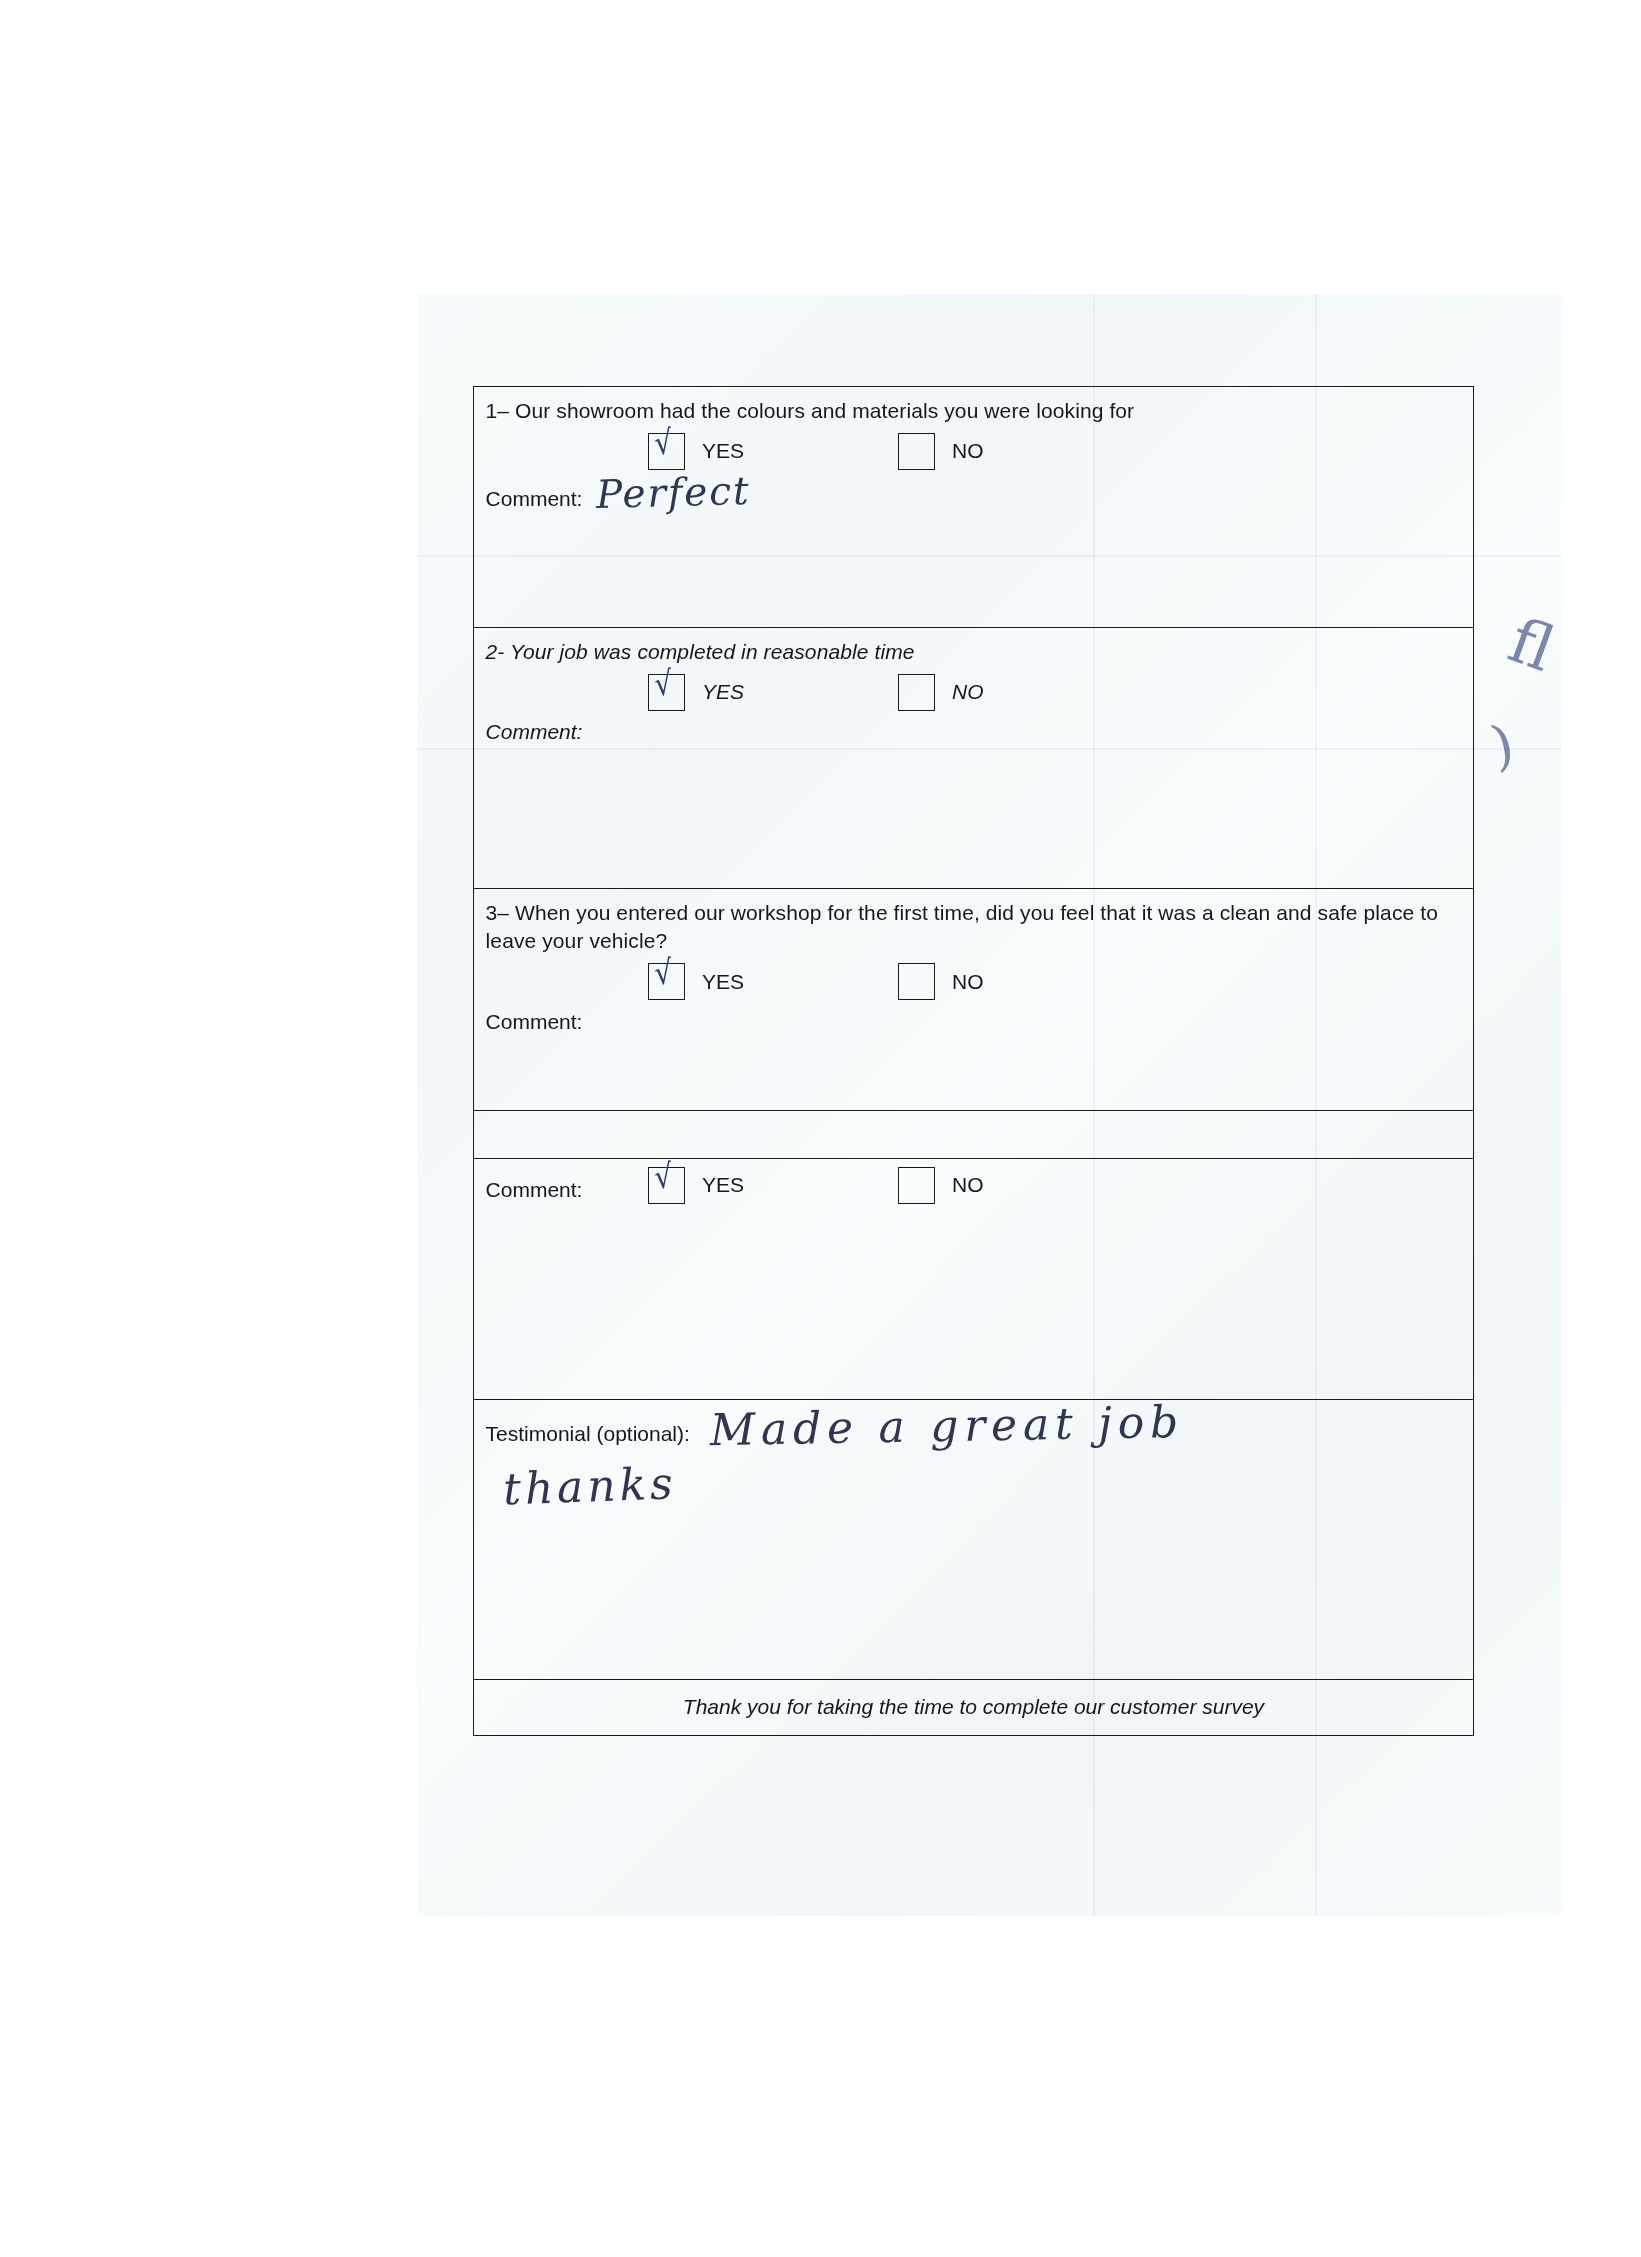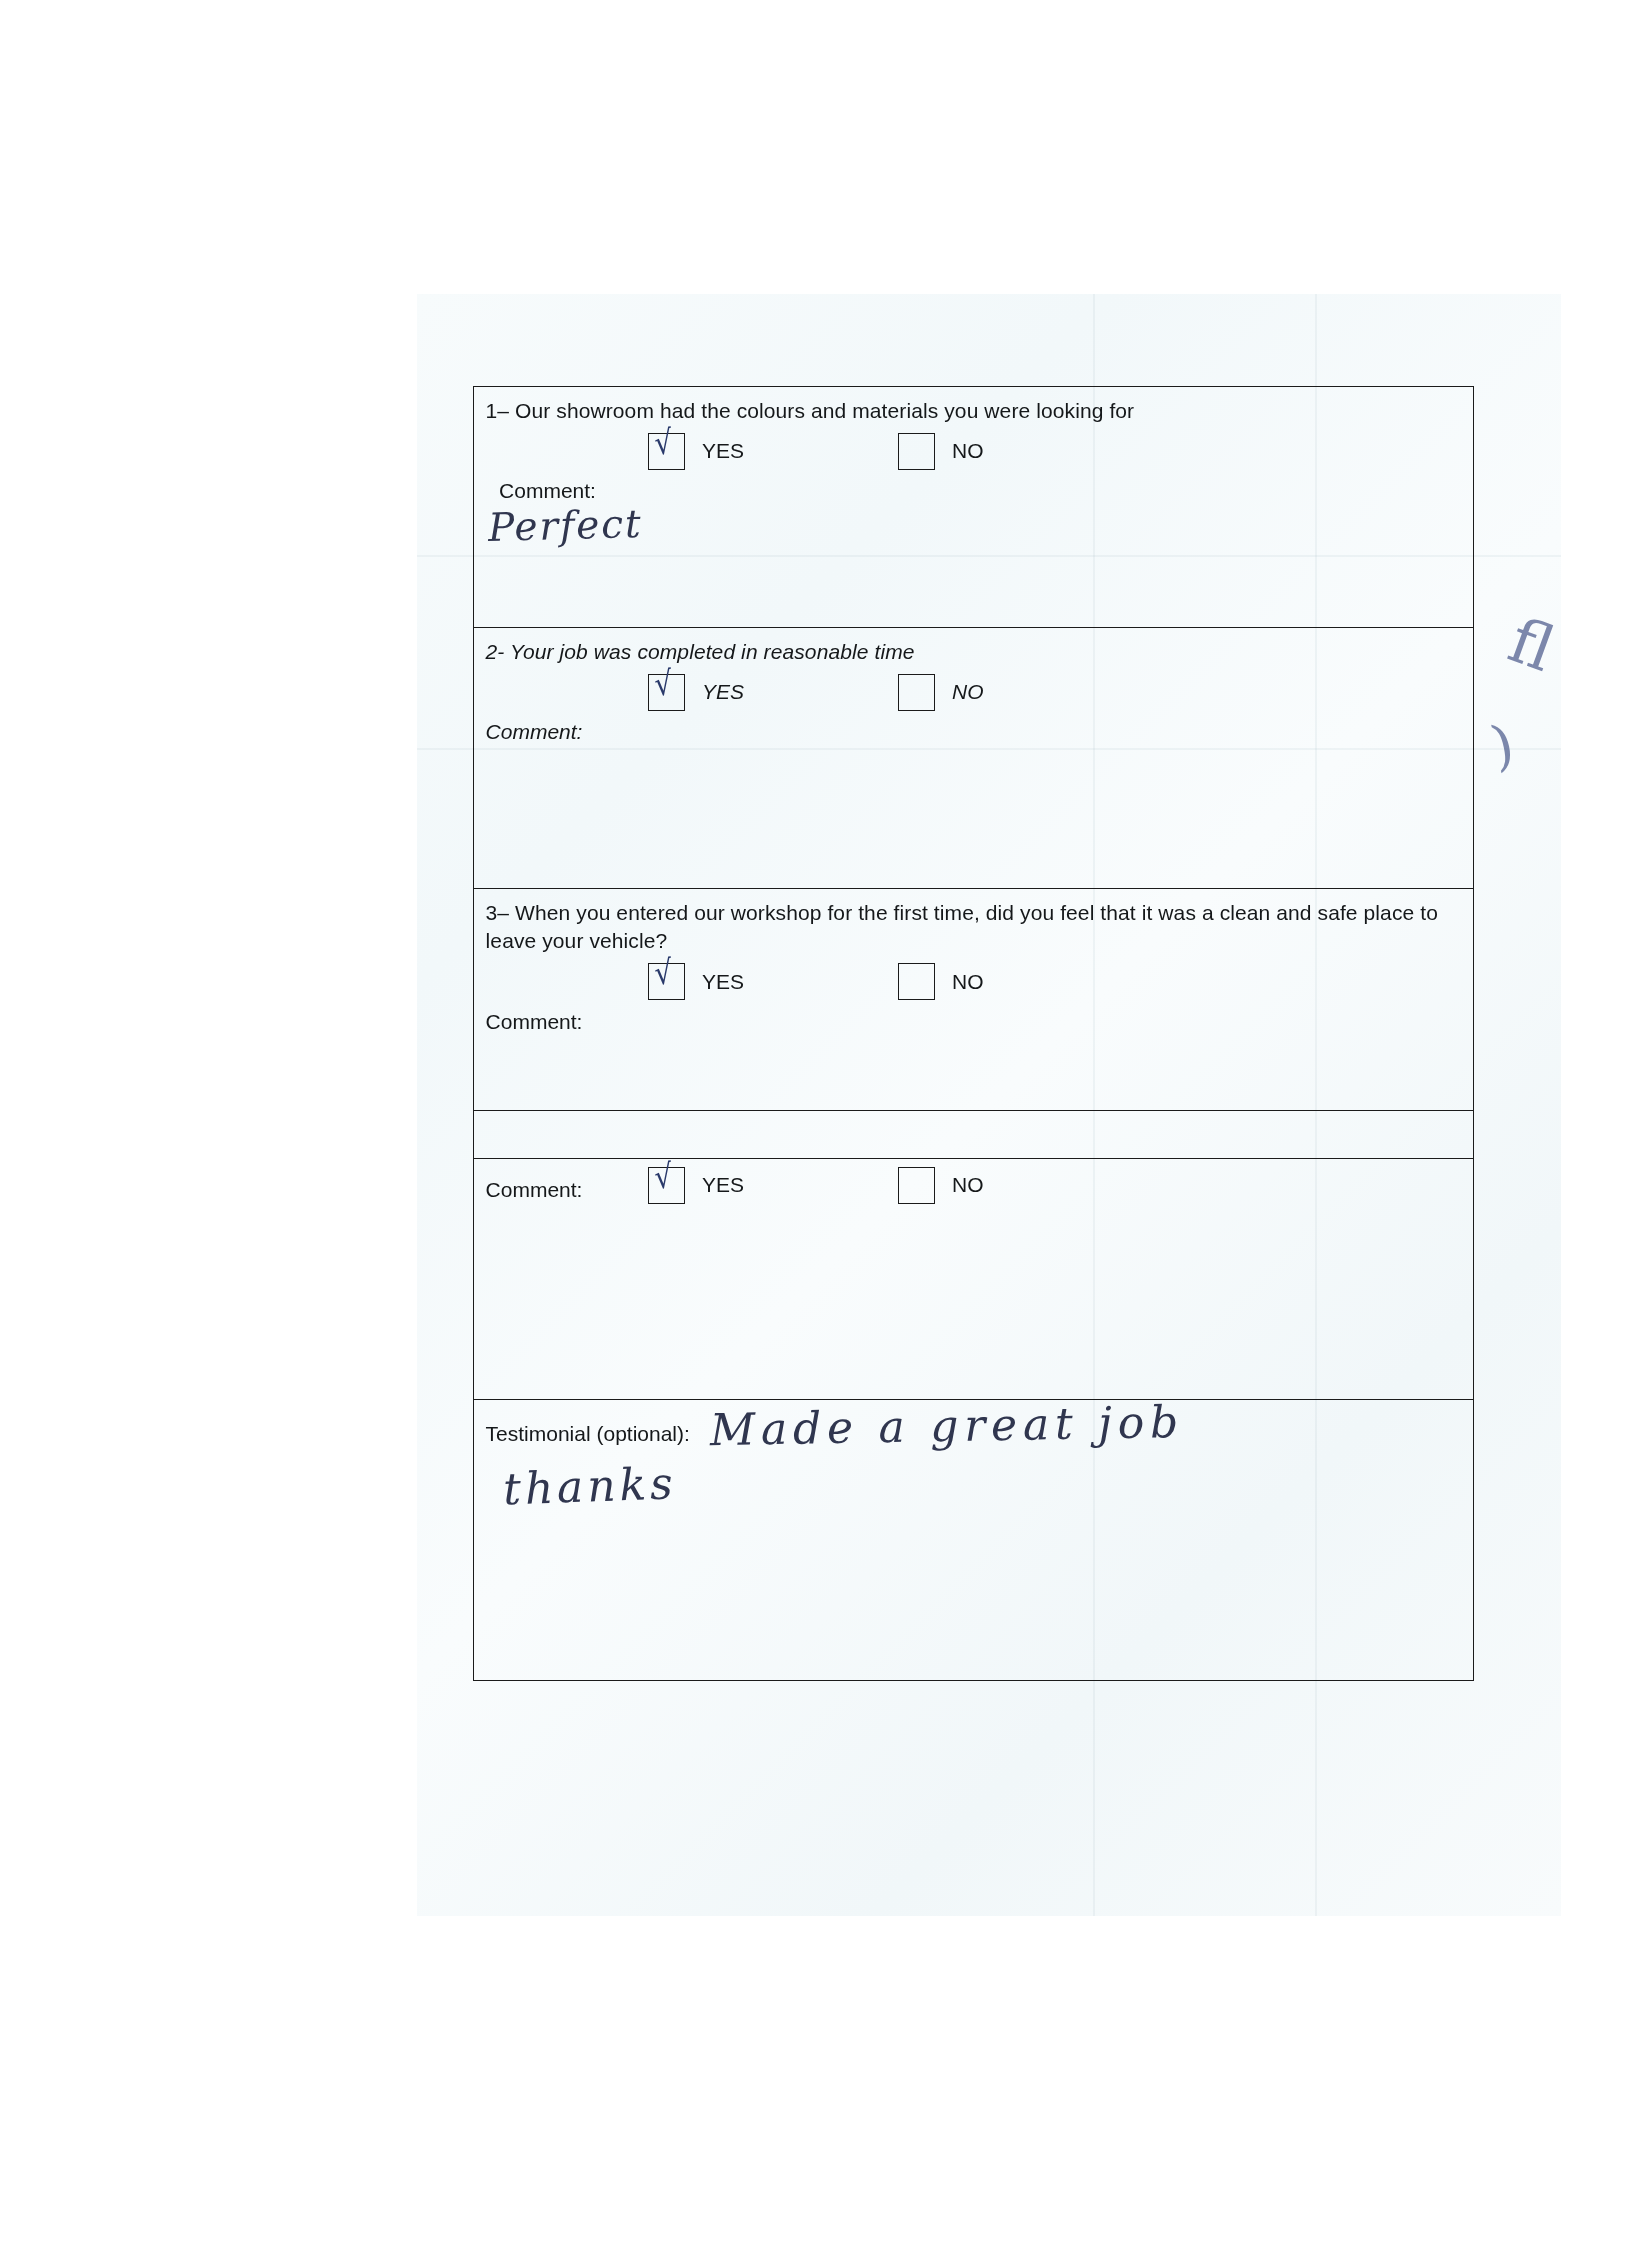--- a/index.html
+++ b/index.html
@@ -100,21 +100,20 @@
   }
   .hand {
     font-family: "DejaVu Serif", serif;
     color: #30364f;
     font-style: italic;
     letter-spacing: 1.9px;
   }
   .comment-line {
     display: flex;
     align-items: baseline;
-    flex-direction: column;
   }
   #q1-comment-value {
     font-size: 39px;
     margin-left: 13.5px;
     transform: rotate(-1.5deg);
     display: inline-block;
   }
   .testimonial-label {
     font-size: 21px;
     color: #15181a;
@@ -249,15 +248,18 @@
   </div>
 
   <div class="row" style="height:280px;">
     <div>
       <span class="testimonial-label">Testimonial (optional):</span>
       <span class="hand" id="testimonial-value-1">Made a great job</span>
     </div>
     <span class="hand" id="testimonial-value-2">thanks</span>
   </div>
 
+  <div class="row">
+    <div class="thanks-row">Thank you for taking the time to complete our customer survey</div>
+  </div>
 
 </div>
 
 
 </body></html>

